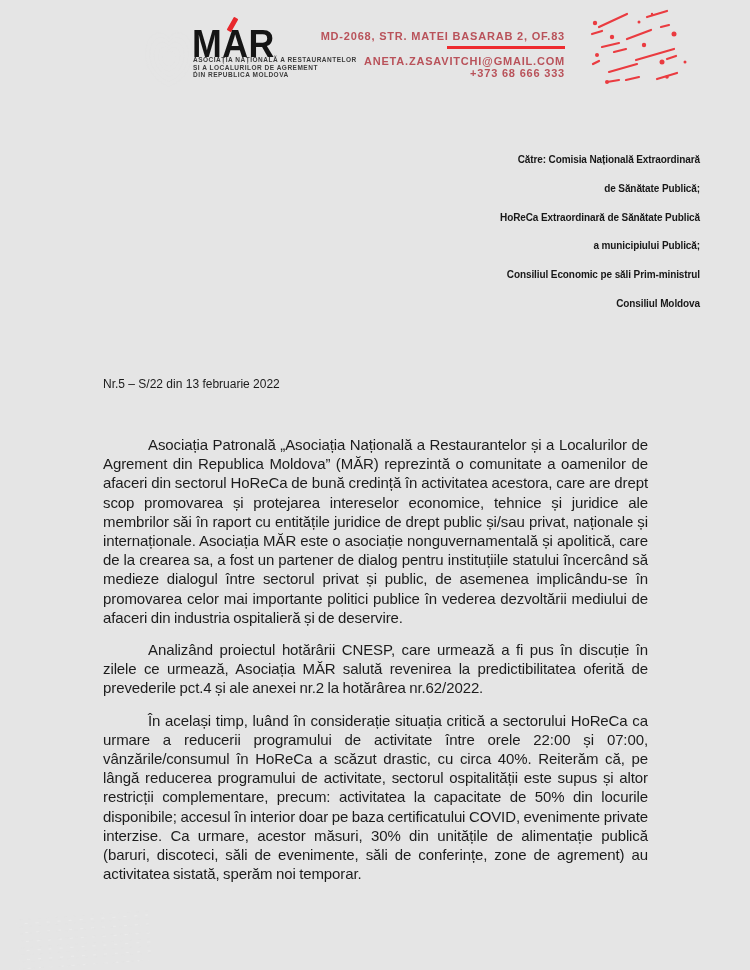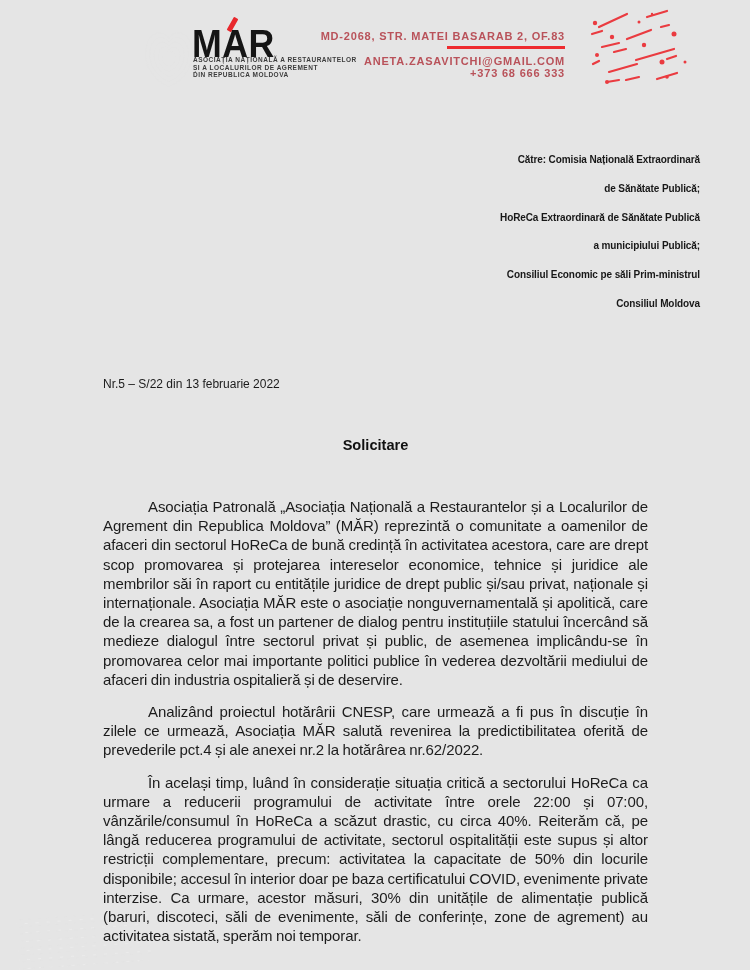--- a/index.html
+++ b/index.html
@@ -146,21 +146,20 @@
       <div>Către: Comisia Națională Extraordinară</div>
       <div>de Sănătate Publică;</div>
       <div>HoReCa Extraordinară de Sănătate Publică</div>
       <div>a municipiului Publică;</div>
       <div>Consiliul Economic pe săli Prim-ministrul</div>
       <div>Consiliul Moldova</div>
     </div>
 
   <div class="doc-column">
     <div class="reference">Nr.5 – S/22 din 13 februarie 2022</div>
-    <div class="subject">Solicitare</div>
     <div class="paragraphs">
         <p>Asociația Patronală „Asociația Națională a Restaurantelor și a Localurilor de Agrement din Republica Moldova” (MĂR) reprezintă o comunitate a oamenilor de afaceri din sectorul HoReCa de bună credință în activitatea acestora, care are drept scop promovarea și protejarea intereselor economice, tehnice și juridice ale membrilor săi în raport cu entitățile juridice de drept public și/sau privat, naționale și internaționale. Asociația MĂR este o asociație nonguvernamentală și apolitică, care de la crearea sa, a fost un partener de dialog pentru instituțiile statului încercând să medieze dialogul între sectorul privat și public, de asemenea implicându-se în promovarea celor mai importante politici publice în vederea dezvoltării mediului de afaceri din industria ospitalieră și de deservire.</p>
         <p>Analizând proiectul hotărârii CNESP, care urmează a fi pus în discuție în zilele ce urmează, Asociația MĂR salută revenirea la predictibilitatea oferită de prevederile pct.4 și ale anexei nr.2 la hotărârea nr.62/2022.</p>
         <p>În același timp, luând în considerație situația critică a sectorului HoReCa ca urmare a reducerii programului de activitate între orele 22:00 și 07:00, vânzările/consumul în HoReCa a scăzut drastic, cu circa 40%. Reiterăm că, pe lângă reducerea programului de activitate, sectorul ospitalității este supus și altor restricții complementare, precum: activitatea la capacitate de 50% din locurile disponibile; accesul în interior doar pe baza certificatului COVID, evenimente private interzise. Ca urmare, acestor măsuri, 30% din unitățile de alimentație publică (baruri, discoteci, săli de evenimente, săli de conferințe, zone de agrement) au activitatea sistată, sperăm noi temporar.</p>
       </div>
   </div>
 
 </div>
 
 </body></html>

